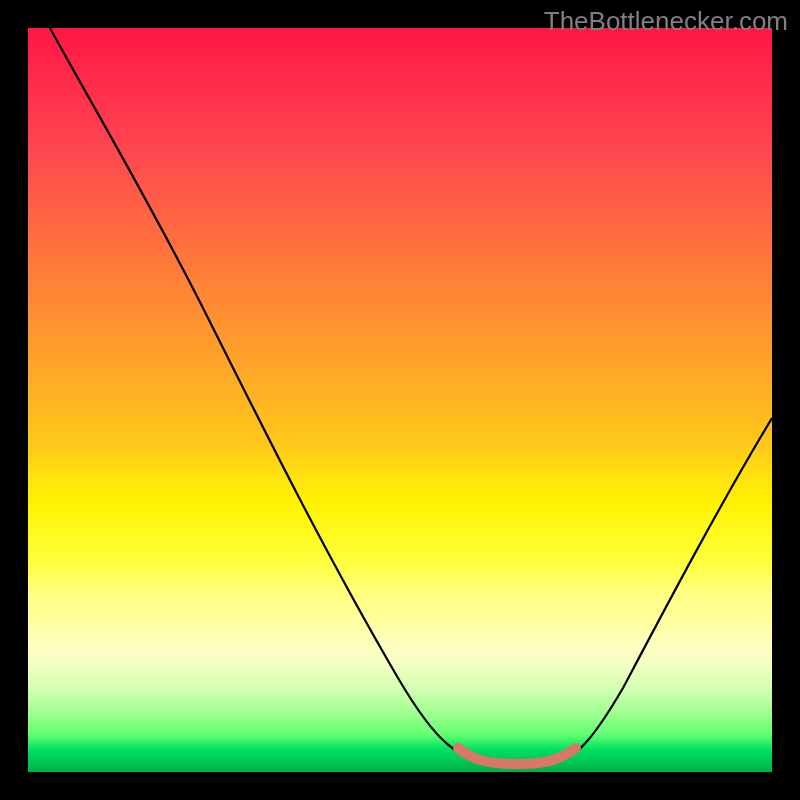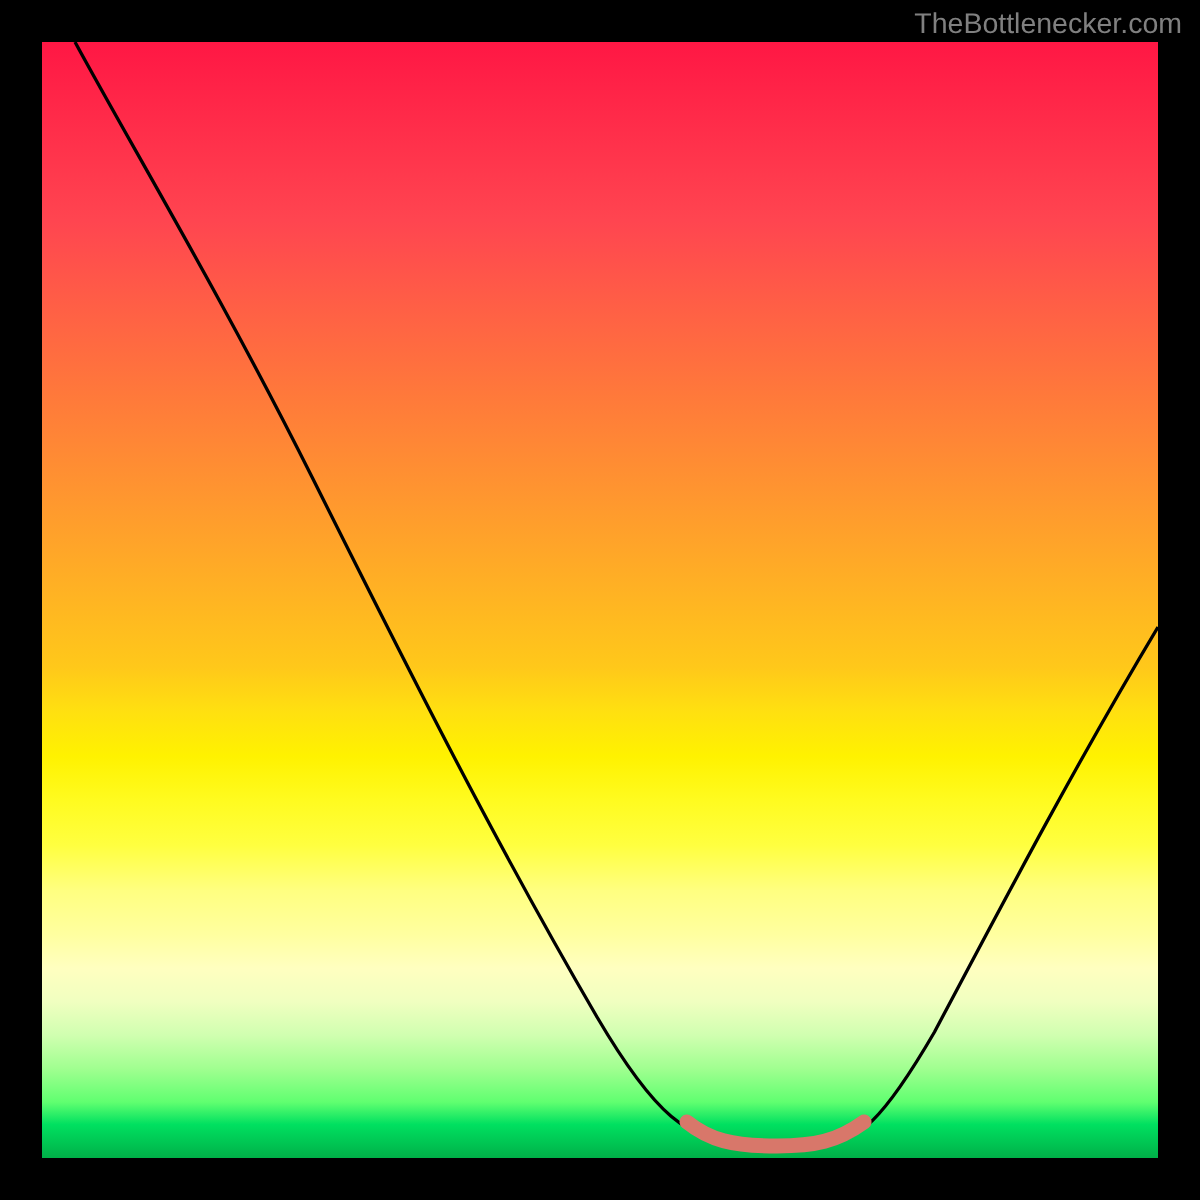--- a/index.html
+++ b/index.html
@@ -1,17 +1,17 @@
 <!DOCTYPE html>
 <html><head>
 <meta charset="utf-8">
 <style>
   * { margin: 0; padding: 0; box-sizing: border-box; }
   body { width: 800px; height: 800px; background: #000; position: relative; font-family: Arial, sans-serif; }
-  .watermark { position: absolute; top: 6px; right: 12px; color: #808080; font-size: 19px; z-index: 10; }
+  .watermark { position: absolute; top: 6px; right: 12px; color: #808080; font-size: 26px; z-index: 10; }
   .plot-area { position: absolute; left: 28px; top: 28px; width: 744px; height: 744px; }
   .gradient-bg { position: absolute; inset: 0; background: linear-gradient(to bottom,
       #ff1744 0%,
       #ff2e4a 8%,
       #ff4550 16%,
       #ff6045 24%,
       #ff7a3a 32%,
       #ff9430 40%,
       #ffae25 48%,
       #ffc81a 56%,

